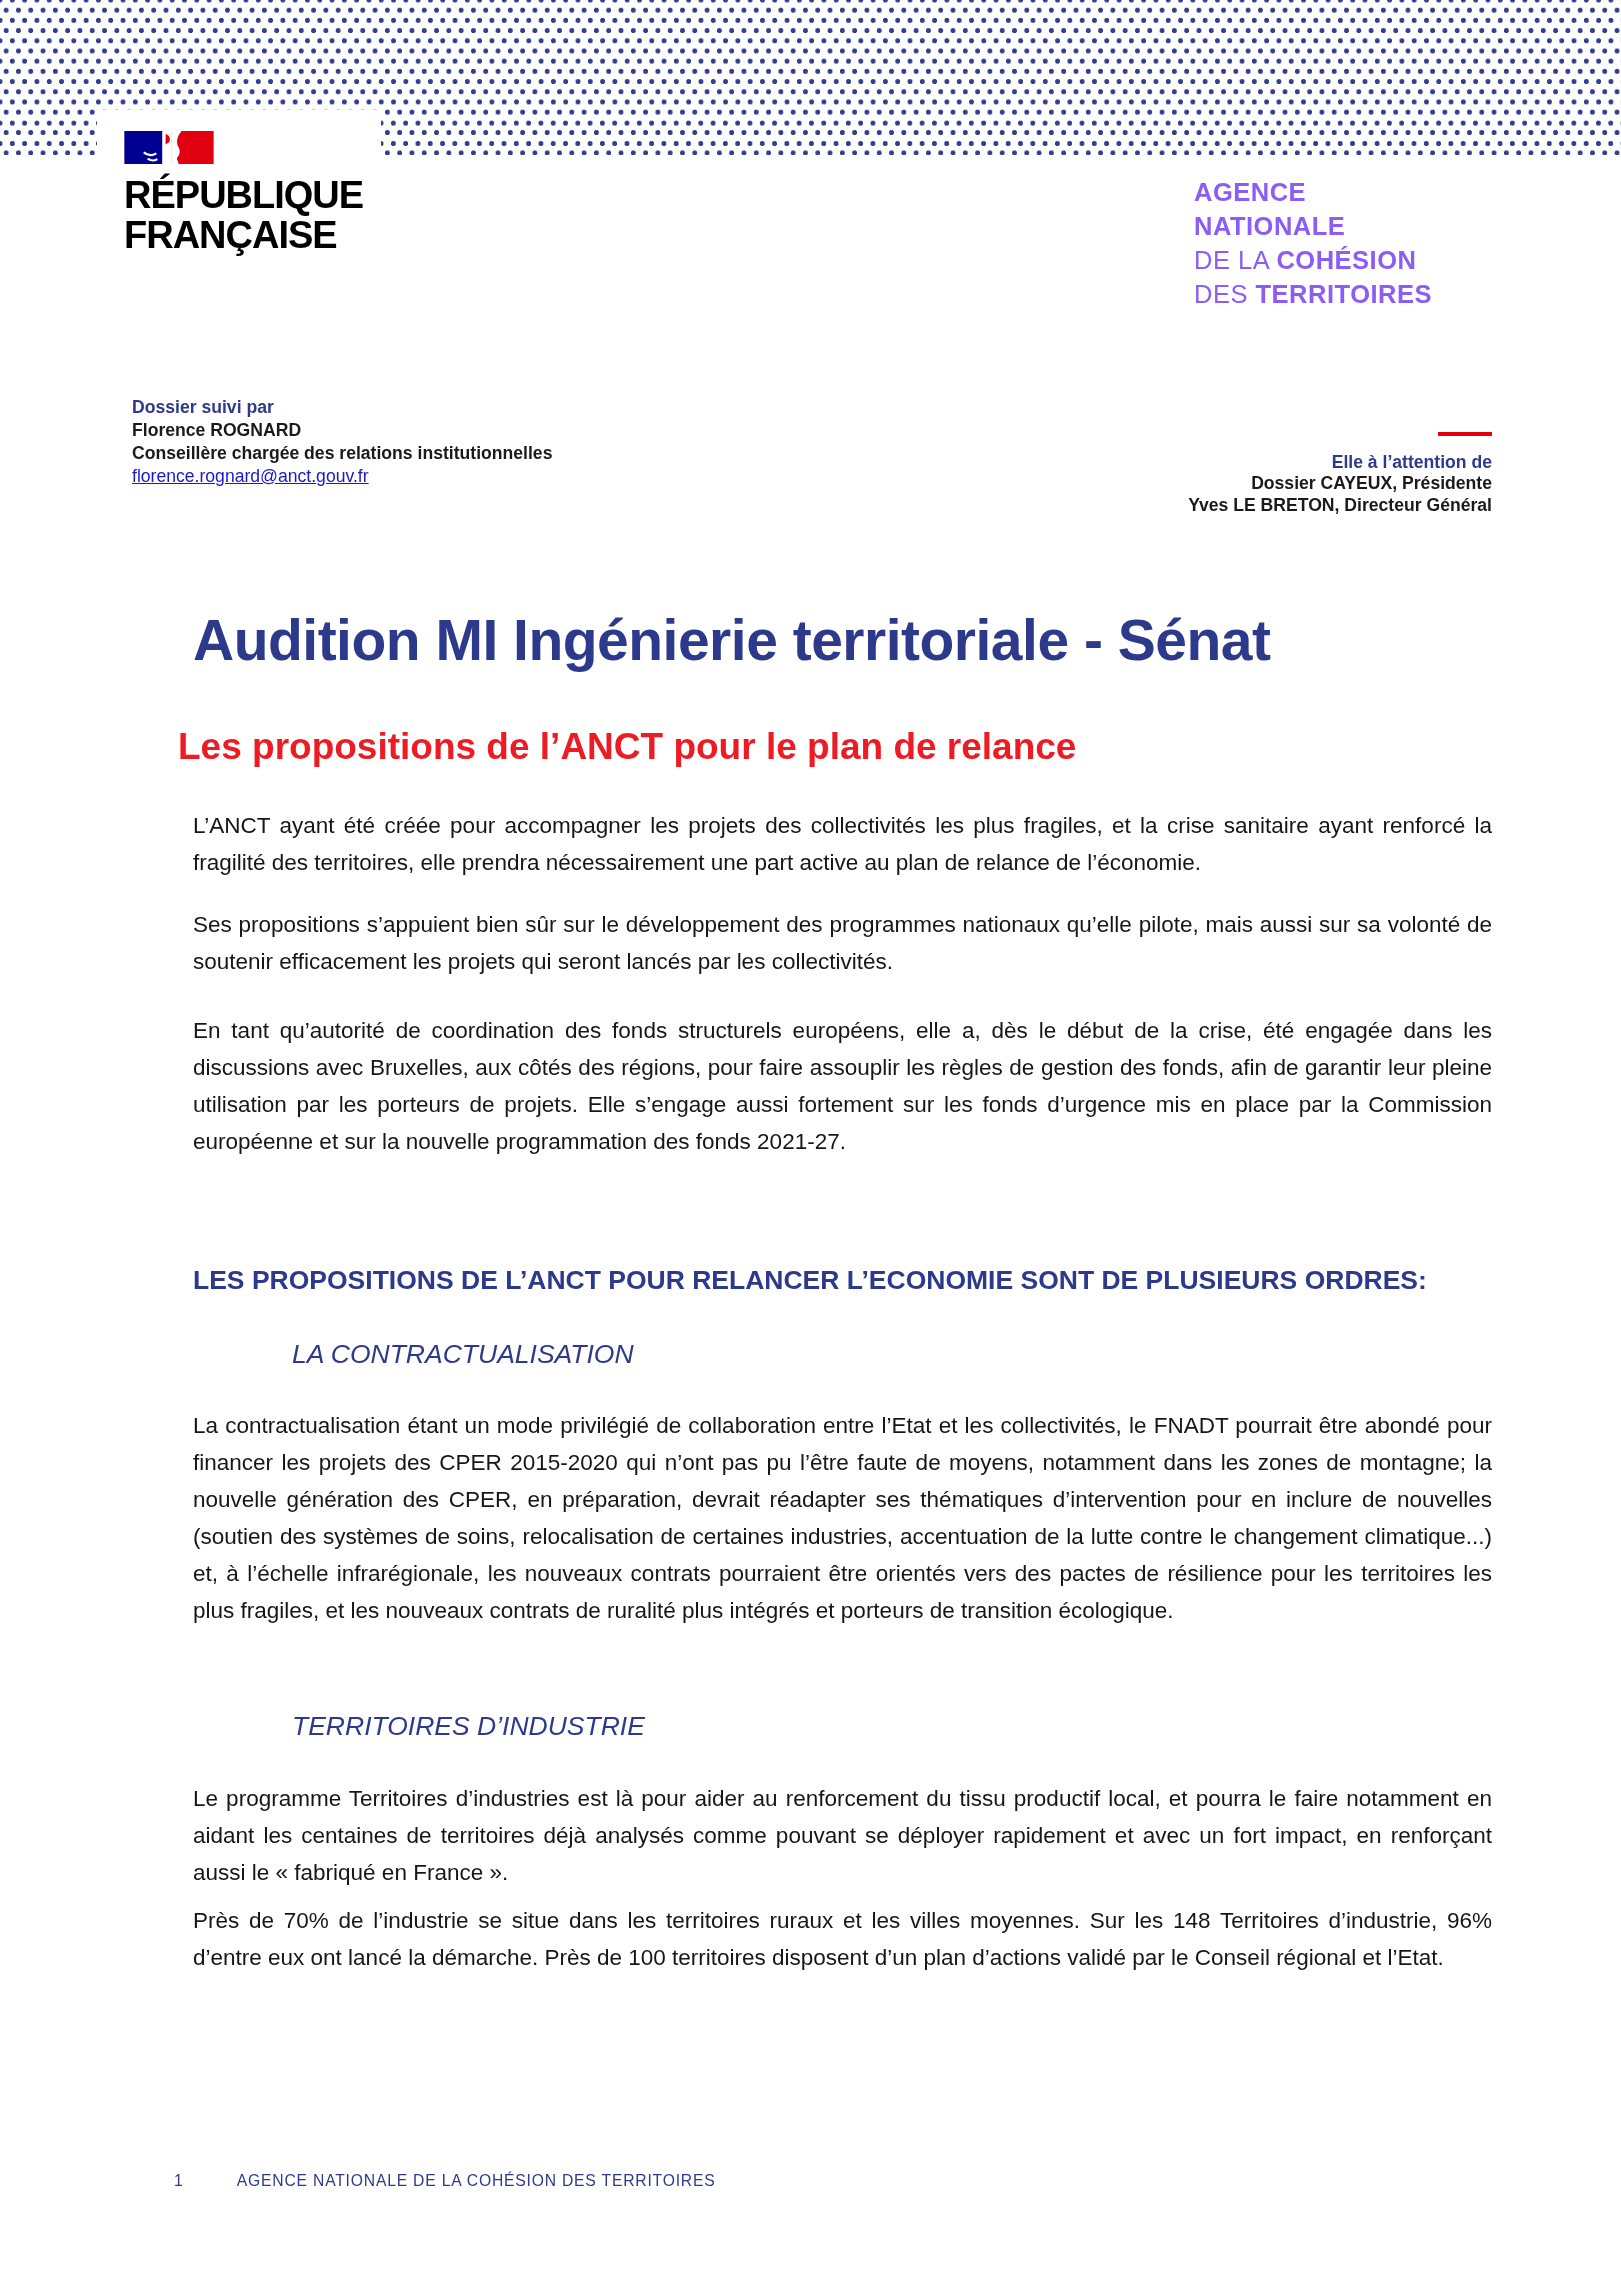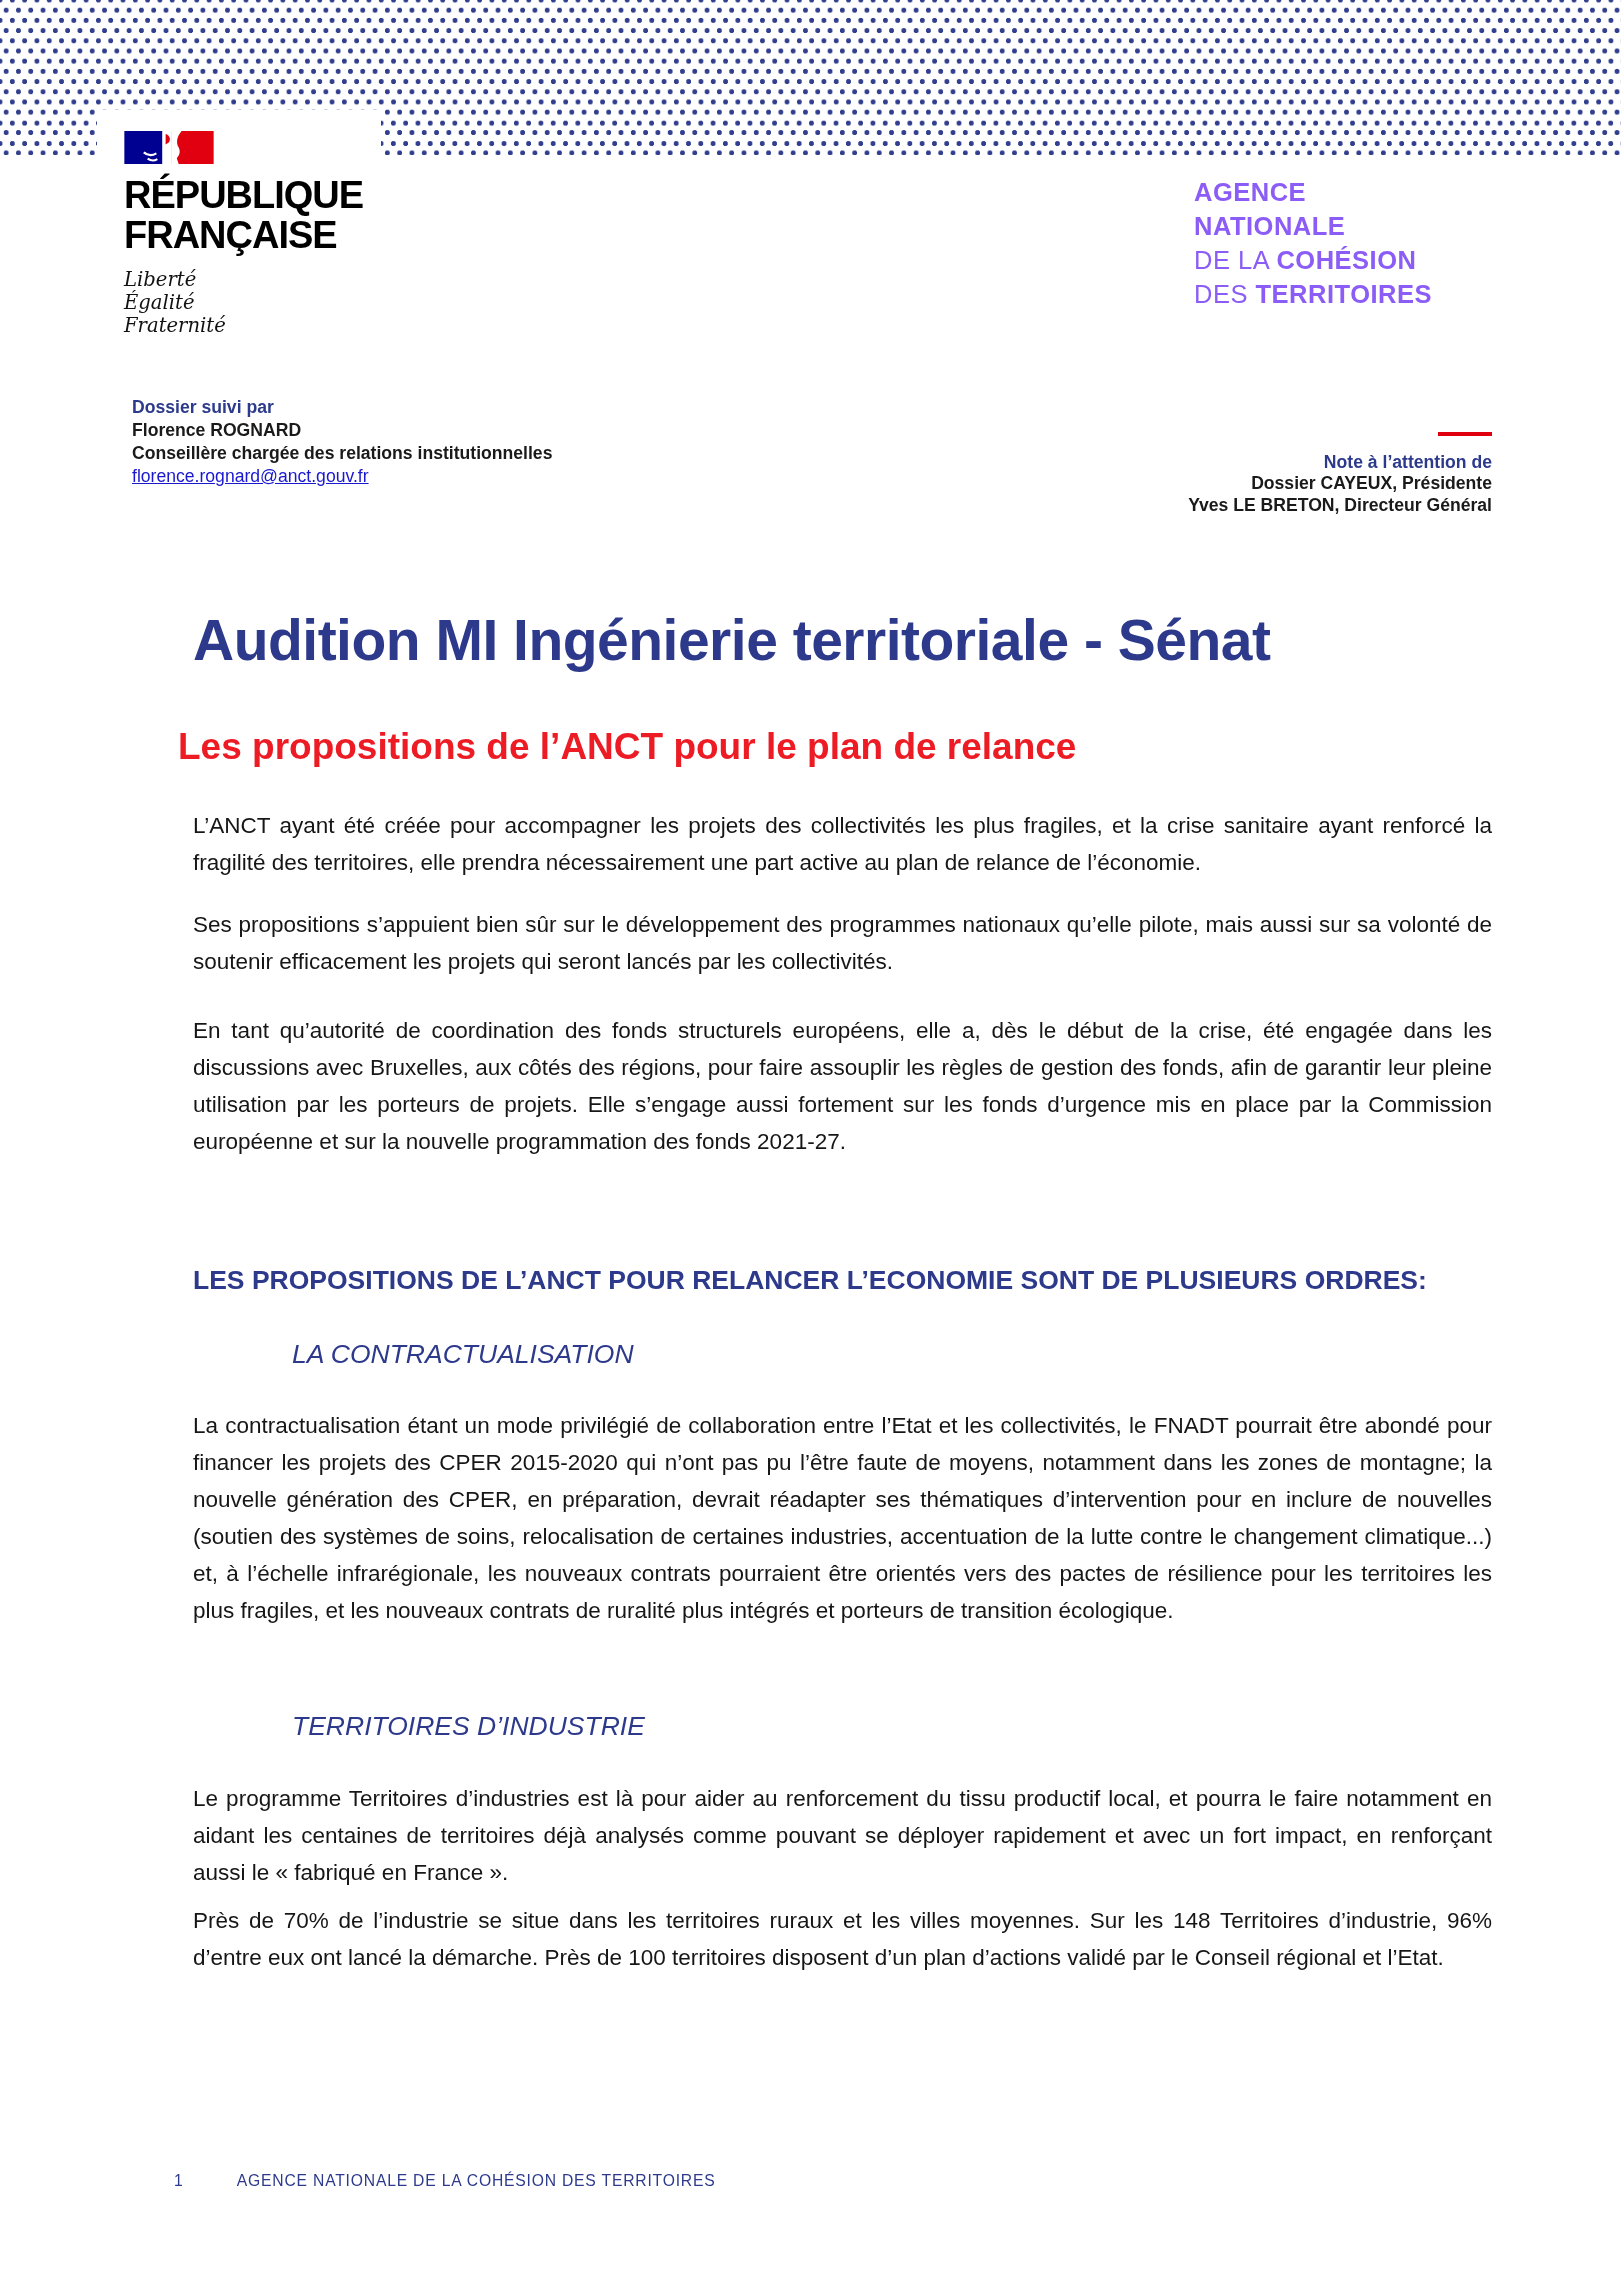--- a/index.html
+++ b/index.html
@@ -100,44 +100,39 @@
       <rect x="49" y="0" width="43" height="34" fill="#e1000f"></rect>
       <path d="M49,0 h10 c-5,6 -6,12 -3,17 c2,4 1,8 -2,11 l2,6 h-7 z" fill="#ffffff"></path>
       <path d="M42.5,3 c4,1 5.5,5 3.5,8.5 l-3.5,2.5 z" fill="#e1000f"></path>
       <path d="M20,22 q6,5 13,1" stroke="#ffffff" stroke-width="2.2" fill="none"></path>
       <path d="M24,28.5 q5,3.5 10,0.5" stroke="#ffffff" stroke-width="2.2" fill="none"></path>
     </svg>
     <div class="rf-name">
       <div>RÉPUBLIQUE</div>
       <div>FRANÇAISE</div>
     </div>
-    <div class="rf-motto">
-      <div>Liberté</div>
-      <div>Égalité</div>
-      <div>Fraternité</div>
-    </div>
   </div>
 
   <div class="anct-logo">
     <div>AGENCE</div>
     <div>NATIONALE</div>
     <div><span class="light">DE LA </span><span>COHÉSION</span></div>
     <div><span class="light">DES </span><span>TERRITOIRES</span></div>
   </div>
 
   <div class="contact">
     <div class="label">Dossier suivi par</div>
     <div>Florence ROGNARD</div>
     <div>Conseillère chargée des relations institutionnelles</div>
     <a href="#" class="email">florence.rognard@anct.gouv.fr</a>
   </div>
 
   <div class="recipients">
     <span class="redline"></span>
-    <div class="label">Note à l’attention de</div>
+    <div class="label">Elle à l’attention de</div>
     <div>Dossier CAYEUX, Présidente</div>
     <div>Yves LE BRETON, Directeur Général</div>
   </div>
 
   <h1 class="doc-title">Audition MI Ingénierie territoriale - Sénat</h1>
   <h2 class="doc-subtitle">Les propositions de l’ANCT pour le plan de relance</h2>
 
   <p class="body-par p1">L’ANCT ayant été créée pour accompagner les projets des collectivités les plus fragiles, et la crise sanitaire ayant renforcé la fragilité des territoires, elle prendra nécessairement une part active au plan de relance de l’économie.</p>
   <p class="body-par p2">Ses propositions s’appuient bien sûr sur le développement des programmes nationaux qu’elle pilote, mais aussi sur sa volonté de soutenir efficacement les projets qui seront lancés par les collectivités.</p>
   <p class="body-par p3">En tant qu’autorité de coordination des fonds structurels européens, elle a, dès le début de la crise, été engagée dans les discussions avec Bruxelles, aux côtés des régions, pour faire assouplir les règles de gestion des fonds, afin de garantir leur pleine utilisation par les porteurs de projets. Elle s’engage aussi fortement sur les fonds d’urgence mis en place par la Commission européenne et sur la nouvelle programmation des fonds 2021-27.</p>

